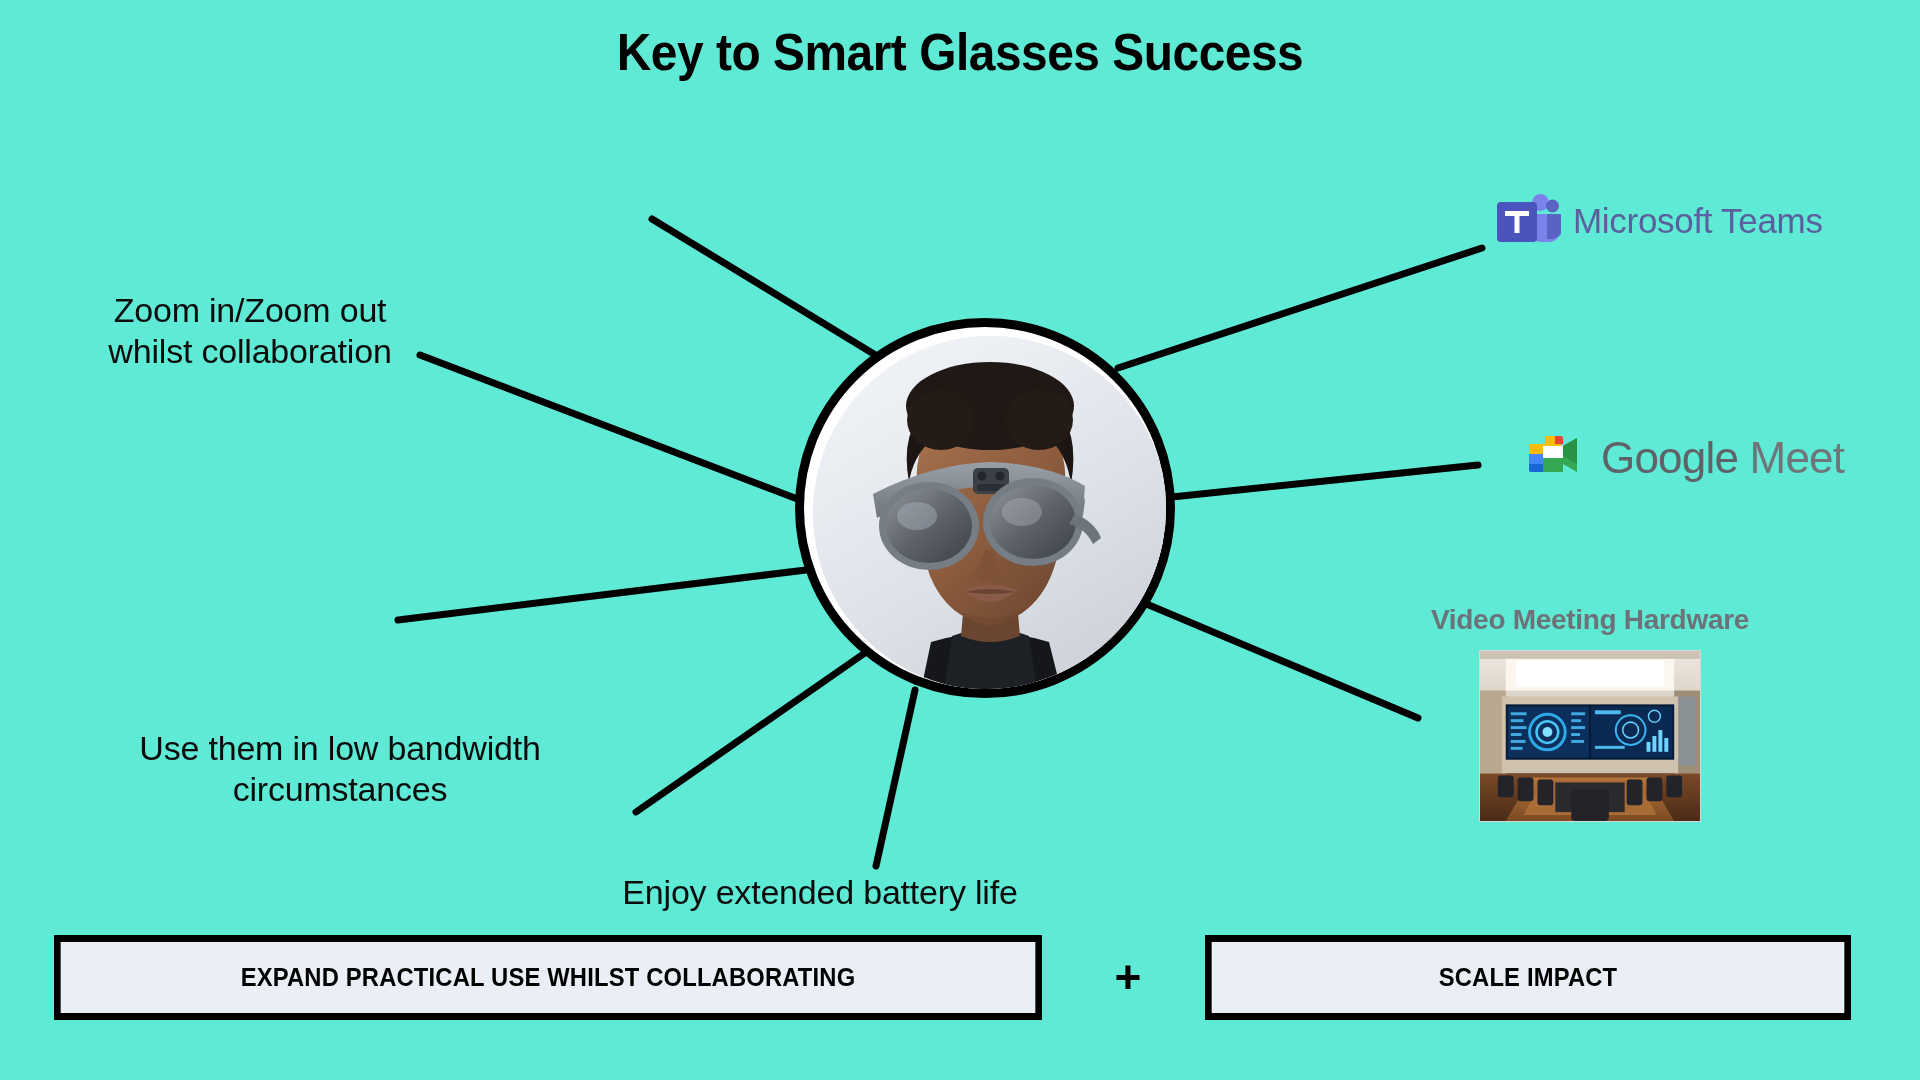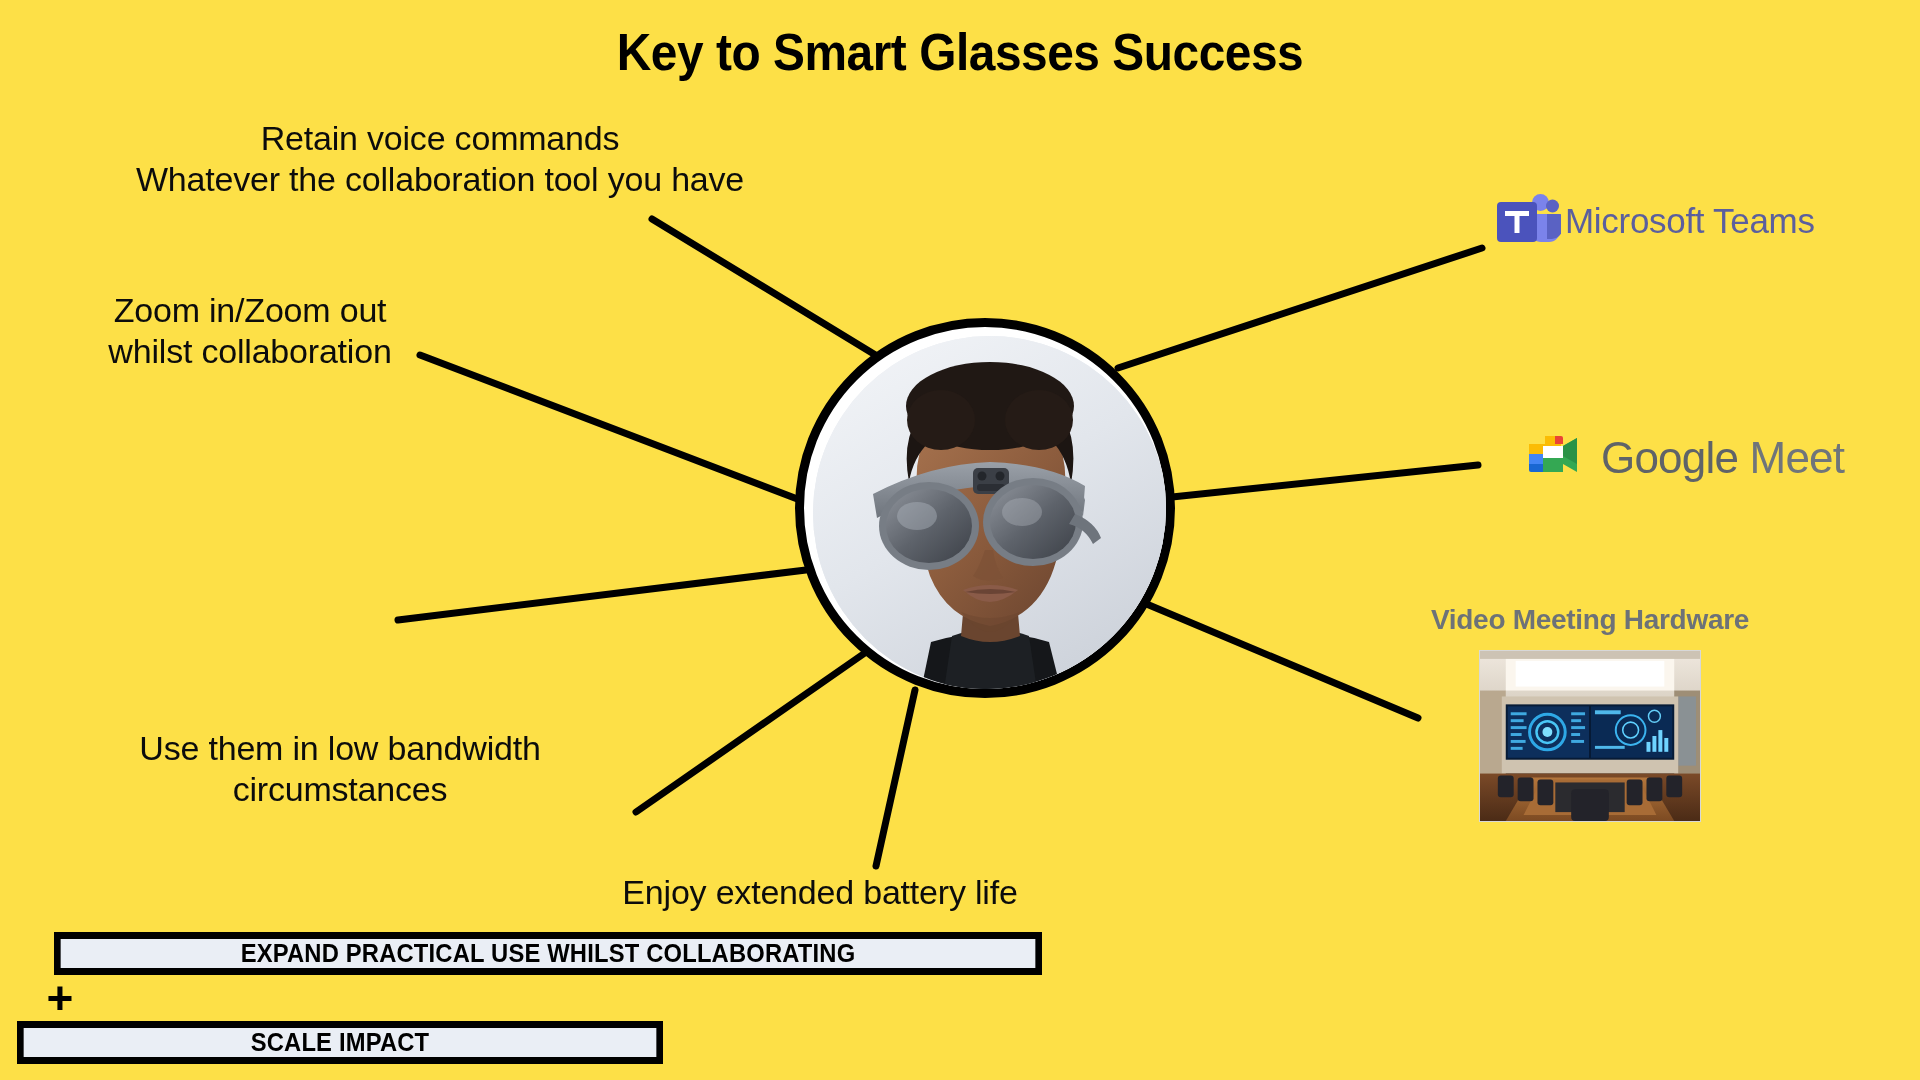--- a/index.html
+++ b/index.html
@@ -13,21 +13,21 @@
     width: 1920px;
     height: 1080px;
     overflow: hidden;
     position: relative;
   }
 
   #stage {
     position: relative;
     width: 1920px;
     height: 1080px;
-    background: #fde047;
+    background: #5eead4;
     overflow: hidden;
   }
 
   
   #page-title {
     position: absolute;
     left: 0;
     top: 22px;
     width: 1920px;
     text-align: center;
@@ -94,21 +94,21 @@
   #label-bandwidth  { left: 60px;  top: 728px; width: 560px; text-align: center; }
   #label-battery    { left: 520px; top: 872px; width: 600px; text-align: center; }
 
   
   #teams-logo {
     position: absolute;
     left: 1495px;
     top: 192px;
     display: flex;
     align-items: center;
-    gap: 4px;
+    gap: 12px;
   }
   #teams-logo .wordmark {
     font-family: "Liberation Sans", sans-serif;
     font-size: 35px;
     color: #5b5f9e;
     letter-spacing: -0.3px;
     white-space: nowrap;
   }
 
   #meet-logo {
@@ -154,21 +154,21 @@
   }
 
   
   #bottom-row {
     position: absolute;
     left: 0;
     top: 932px;
     width: 1920px;
     height: 90px;
     display: flex;
-    flex-direction: column;
+    align-items: center;
   }
   .banner {
     background: #eaeef5;
     border: 7px solid #000000;
     box-sizing: border-box;
     height: 85px;
     display: flex;
     align-items: center;
     justify-content: center;
     font-family: "Liberation Sans", sans-serif;
@@ -289,22 +289,20 @@
         <path d="M172 214 Q166 232 160 240 Q172 248 190 242 Q182 230 180 214 Z" fill="#7d5237" opacity="0.75"></path>
 
         <path d="M150 254 Q177 244 205 254 Q190 266 177 266 Q163 266 150 254 Z" fill="#8a5b48"></path>
         <path d="M152 256 Q177 250 203 256 Q177 260 152 256 Z" fill="#5d3a2d" opacity="0.7"></path>
 
         <path d="M148 276 Q177 288 207 276 Q190 296 177 296 Q164 296 148 276 Z" fill="#6b452f" opacity="0.45"></path>
       </svg>
     </div>
   </div>
 
-  <div class="leaf-label" id="label-voice">Retain voice commands
-Whatever the collaboration tool you have</div>
 
   <div class="leaf-label" id="label-zoom">Zoom in/Zoom out
 whilst collaboration</div>
 
 
   <div class="leaf-label" id="label-bandwidth">Use them in low bandwidth
 circumstances</div>
 
   <div class="leaf-label" id="label-battery">Enjoy extended battery life</div>
 

